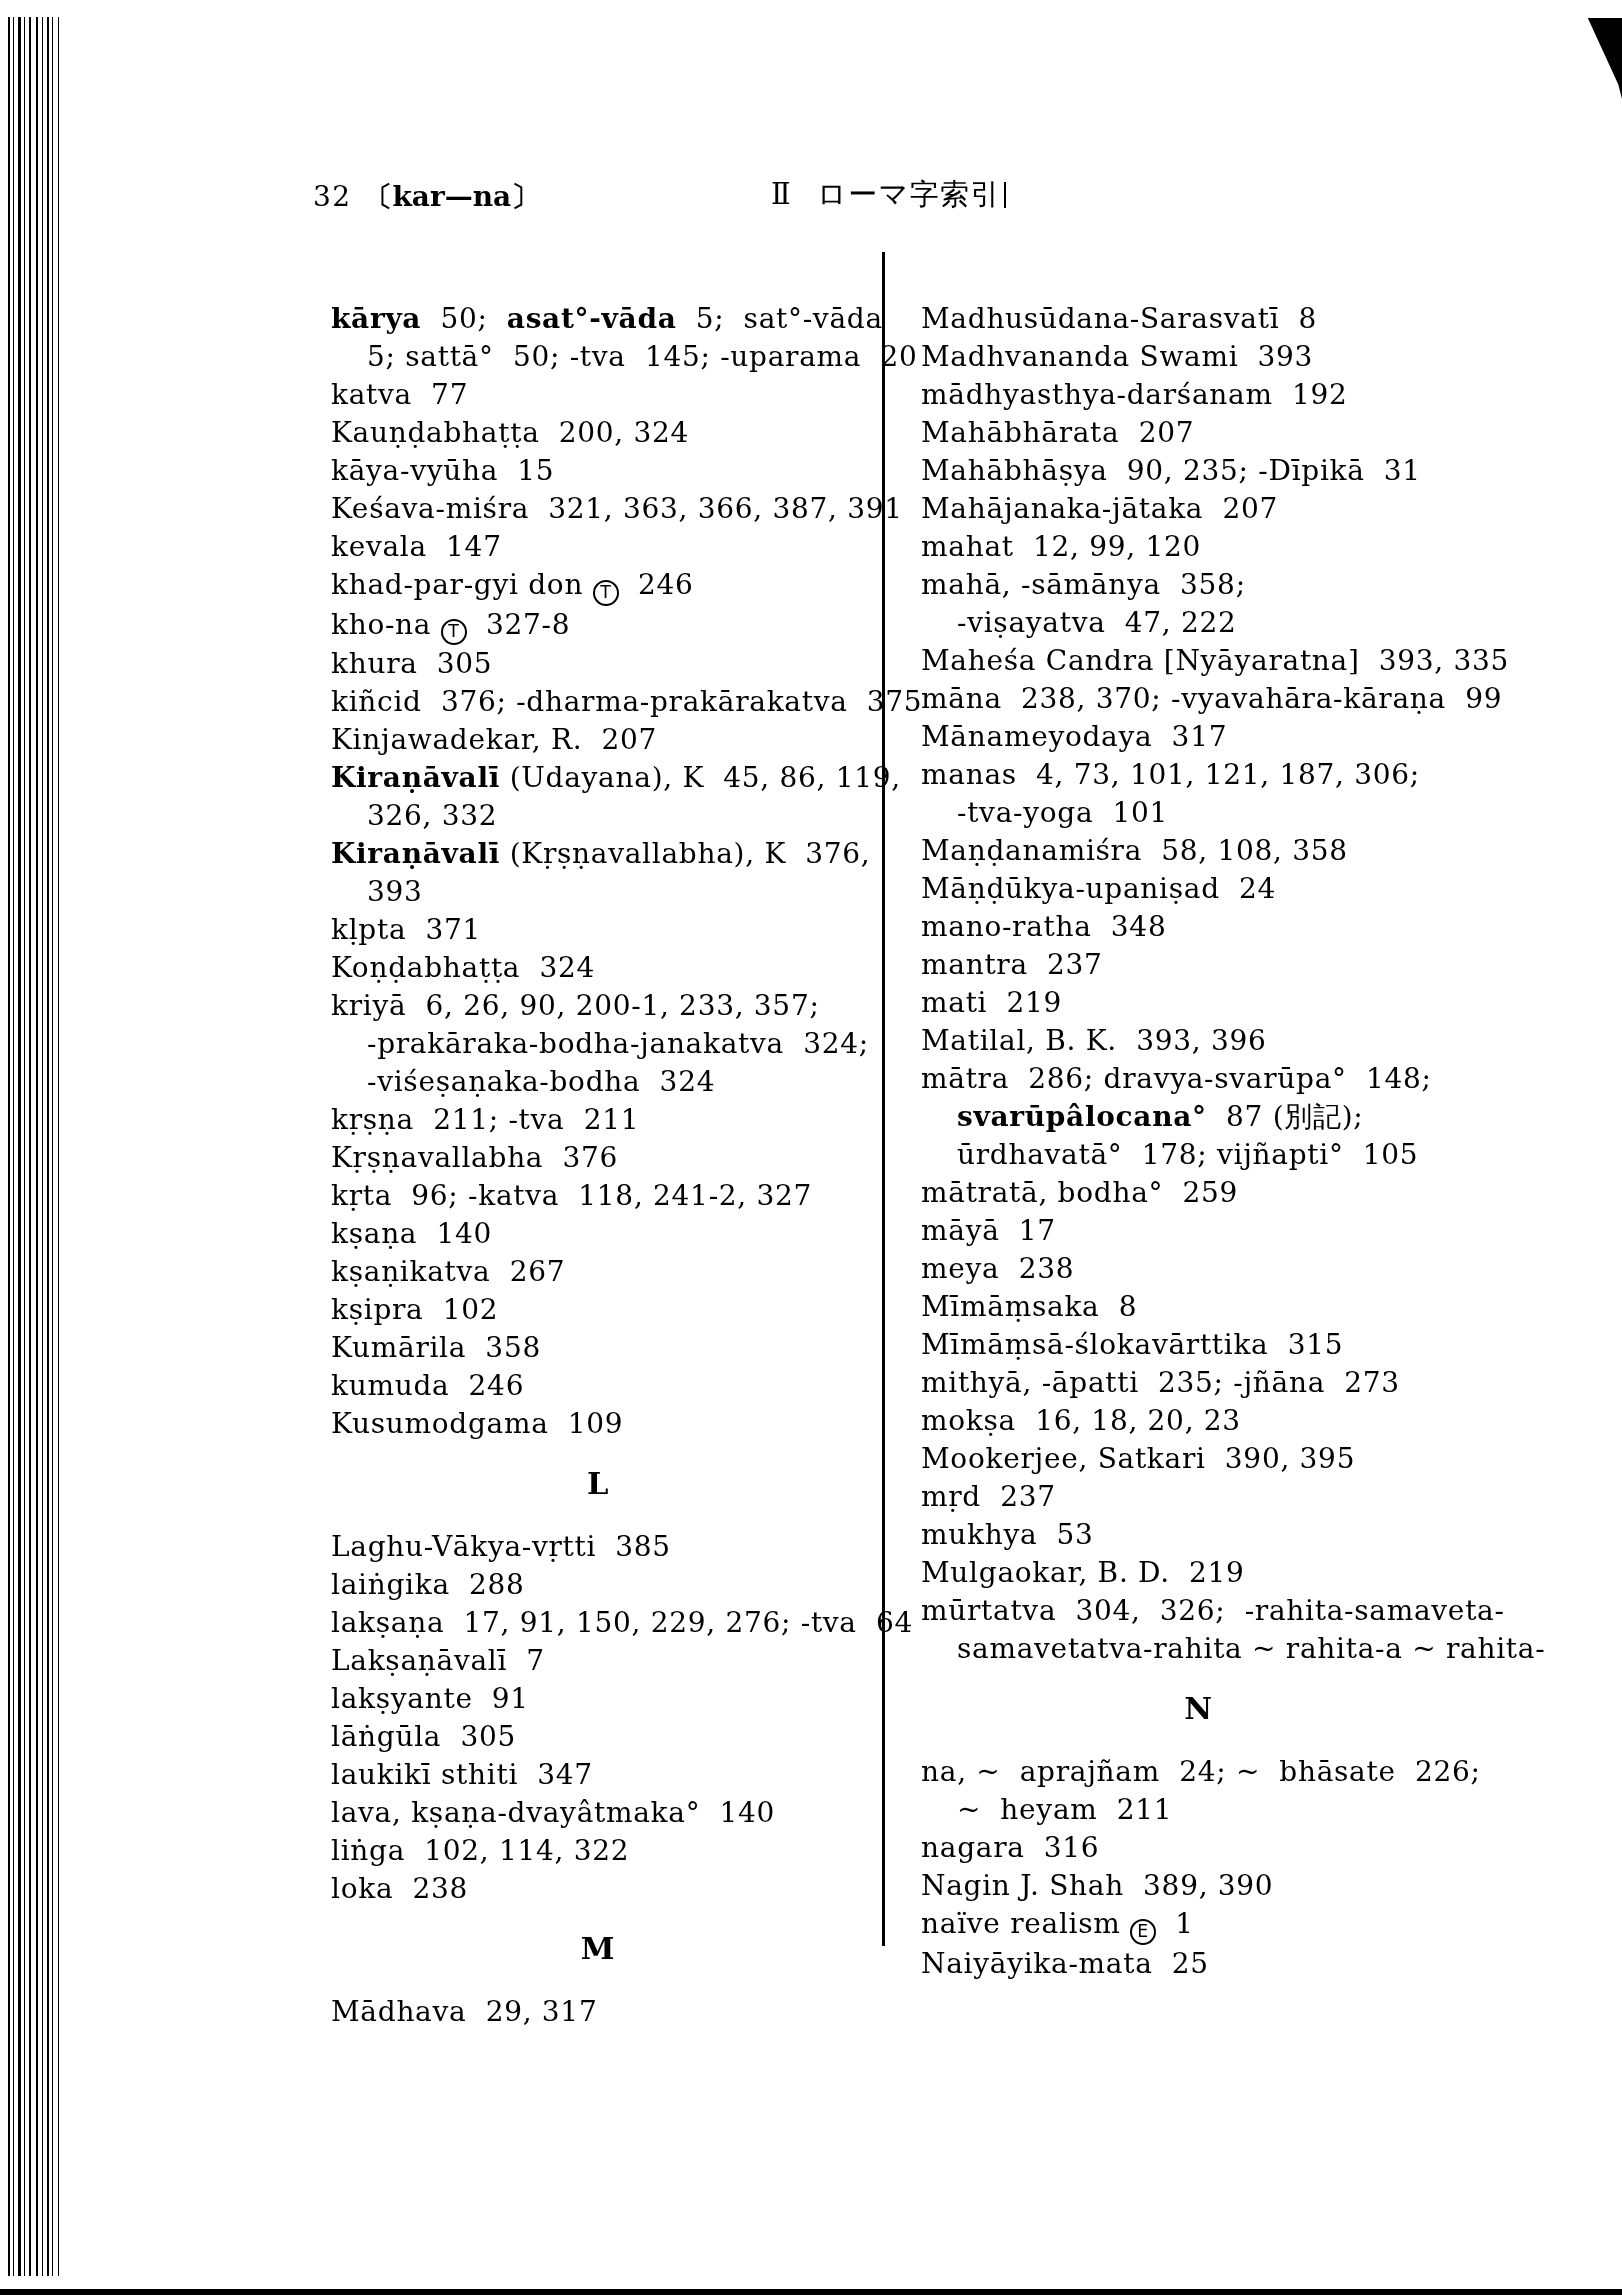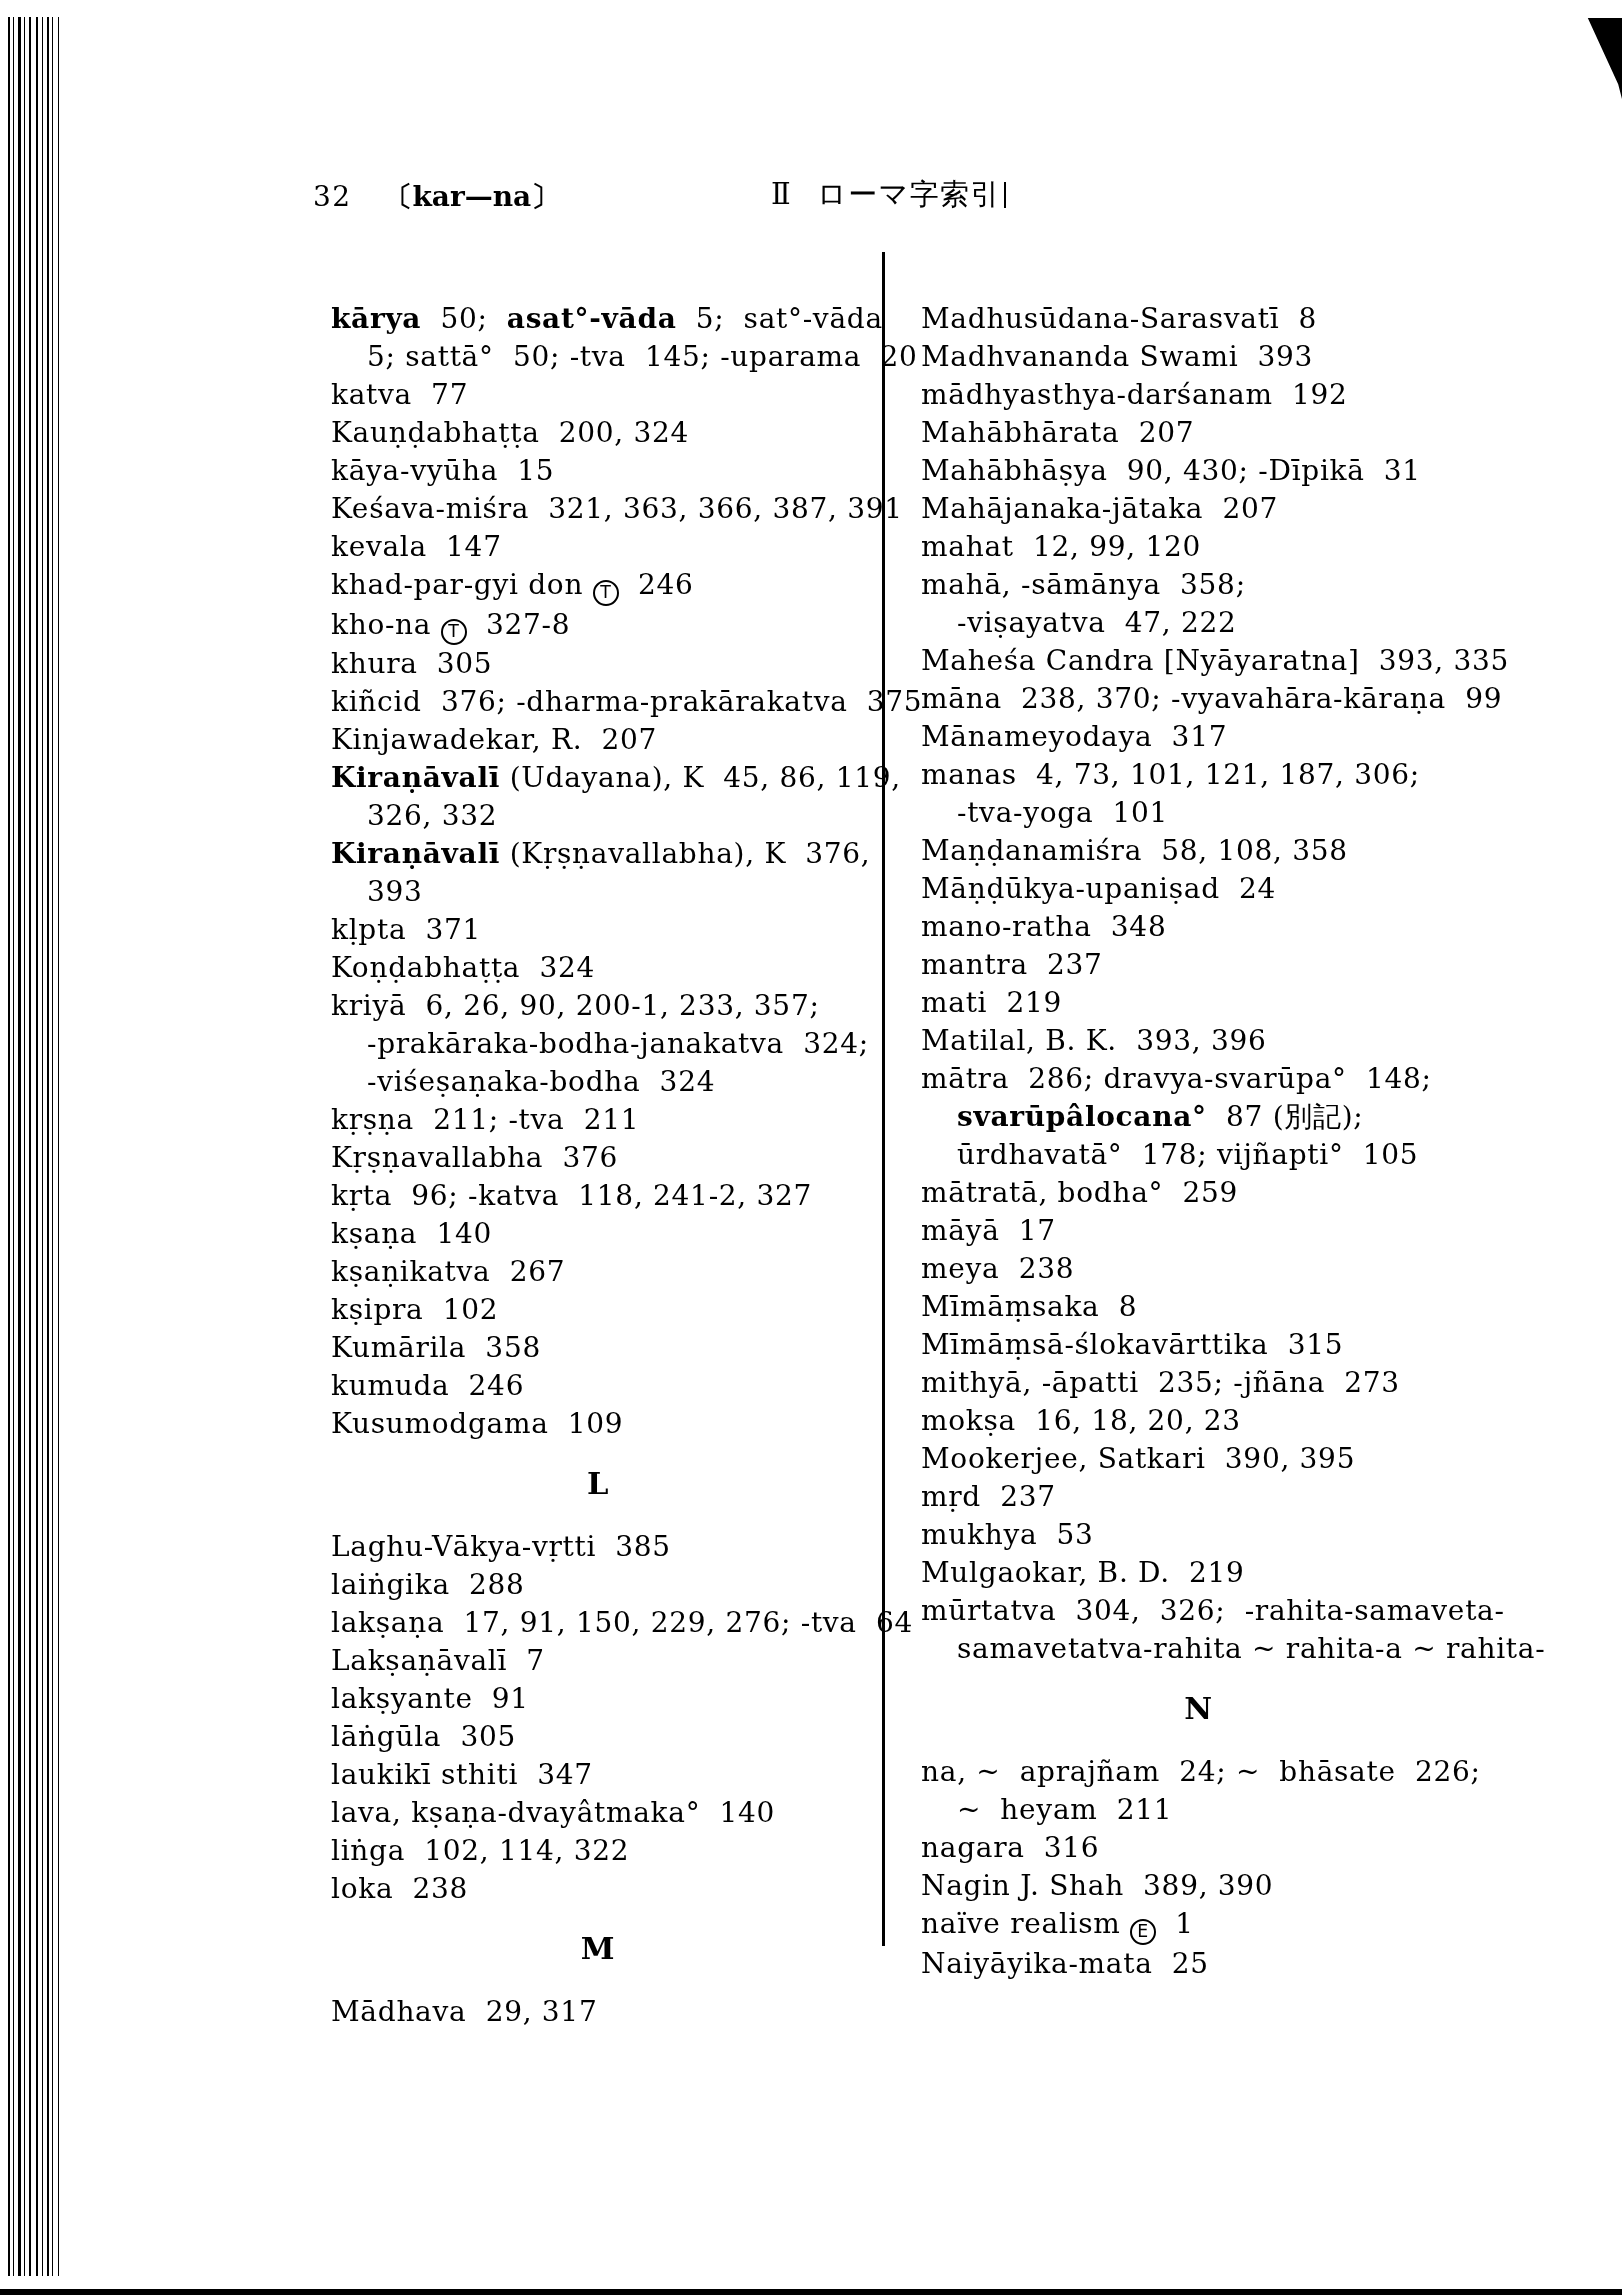--- a/index.html
+++ b/index.html
@@ -20,21 +20,21 @@
   }
   .corner-blob{
     position:absolute;right:0;top:18px;width:40px;height:85px;background:#000;
     clip-path:polygon(12% 0,100% 0,100% 100%,88% 78%);
   }
   .bottom-bar{position:absolute;left:0;top:2289px;width:1623px;height:7px;background:#000;}
   .col-divider{position:absolute;left:882px;top:252px;width:2.8px;height:1694px;background:#000;}
   
   .hdr-left{position:absolute;left:313px;top:178px;font-size:28px;white-space:pre;}
   .pagenum{letter-spacing:1.4px;}
-  .range{font-weight:bold;margin-left:33px;}
+  .range{font-weight:bold;margin-left:13px;}
   .hdr-right{position:absolute;left:771px;top:175px;font-size:29px;white-space:pre;}
   .volnum{letter-spacing:2.8px;}
   .hdr-title{margin-left:23.6px;letter-spacing:1.4px;margin-top:18px;}
   .hdr-rule{display:inline-block;width:2.1px;height:26px;background:#000;margin-left:2.8px;vertical-align:-4.2px;}
   
   .col{position:absolute;top:255px;margin-top:45px;}
   #col-left{left:331px;width:534px;}
   #col-right{left:921px;width:555px;}
   .line{white-space:pre;font-size:28px;line-height:38px;letter-spacing:0.7px;}
   .ind{padding-left:36px;}
@@ -104,21 +104,21 @@
     <div class="line"><span>liṅga  102, 114, 322</span></div>
     <div class="line"><span>loka  238</span></div>
     <div class="line center"><span>M</span></div>
     <div class="line"><span>Mādhava  29, 317</span></div>
   </div>
 <div id="col-right" class="col">
     <div class="line"><span>Madhusūdana-Sarasvatī  8</span></div>
     <div class="line"><span>Madhvananda Swami  393</span></div>
     <div class="line"><span>mādhyasthya-darśanam  192</span></div>
     <div class="line"><span class="i">Mahābhārata</span><span>  207</span></div>
-    <div class="line"><span class="i">Mahābhāṣya</span><span>  90, 430; </span><span class="i">-Dīpikā</span><span>  31</span></div>
+    <div class="line"><span class="i">Mahābhāṣya</span><span>  90, 235; </span><span class="i">-Dīpikā</span><span>  31</span></div>
     <div class="line"><span class="i">Mahājanaka-jātaka</span><span>  207</span></div>
     <div class="line"><span>mahat  12, 99, 120</span></div>
     <div class="line"><span>mahā, -sāmānya  358;</span></div>
     <div class="line ind"><span>-viṣayatva  47, 222</span></div>
     <div class="line"><span>Maheśa Candra [Nyāyaratna]  393, 335</span></div>
     <div class="line"><span>māna  238, 370; -vyavahāra-kāraṇa  99</span></div>
     <div class="line"><span class="i">Mānameyodaya</span><span>  317</span></div>
     <div class="line"><span>manas  4, 73, 101, 121, 187, 306;</span></div>
     <div class="line ind"><span>-tva-yoga  101</span></div>
     <div class="line"><span>Maṇḍanamiśra  58, 108, 358</span></div>

